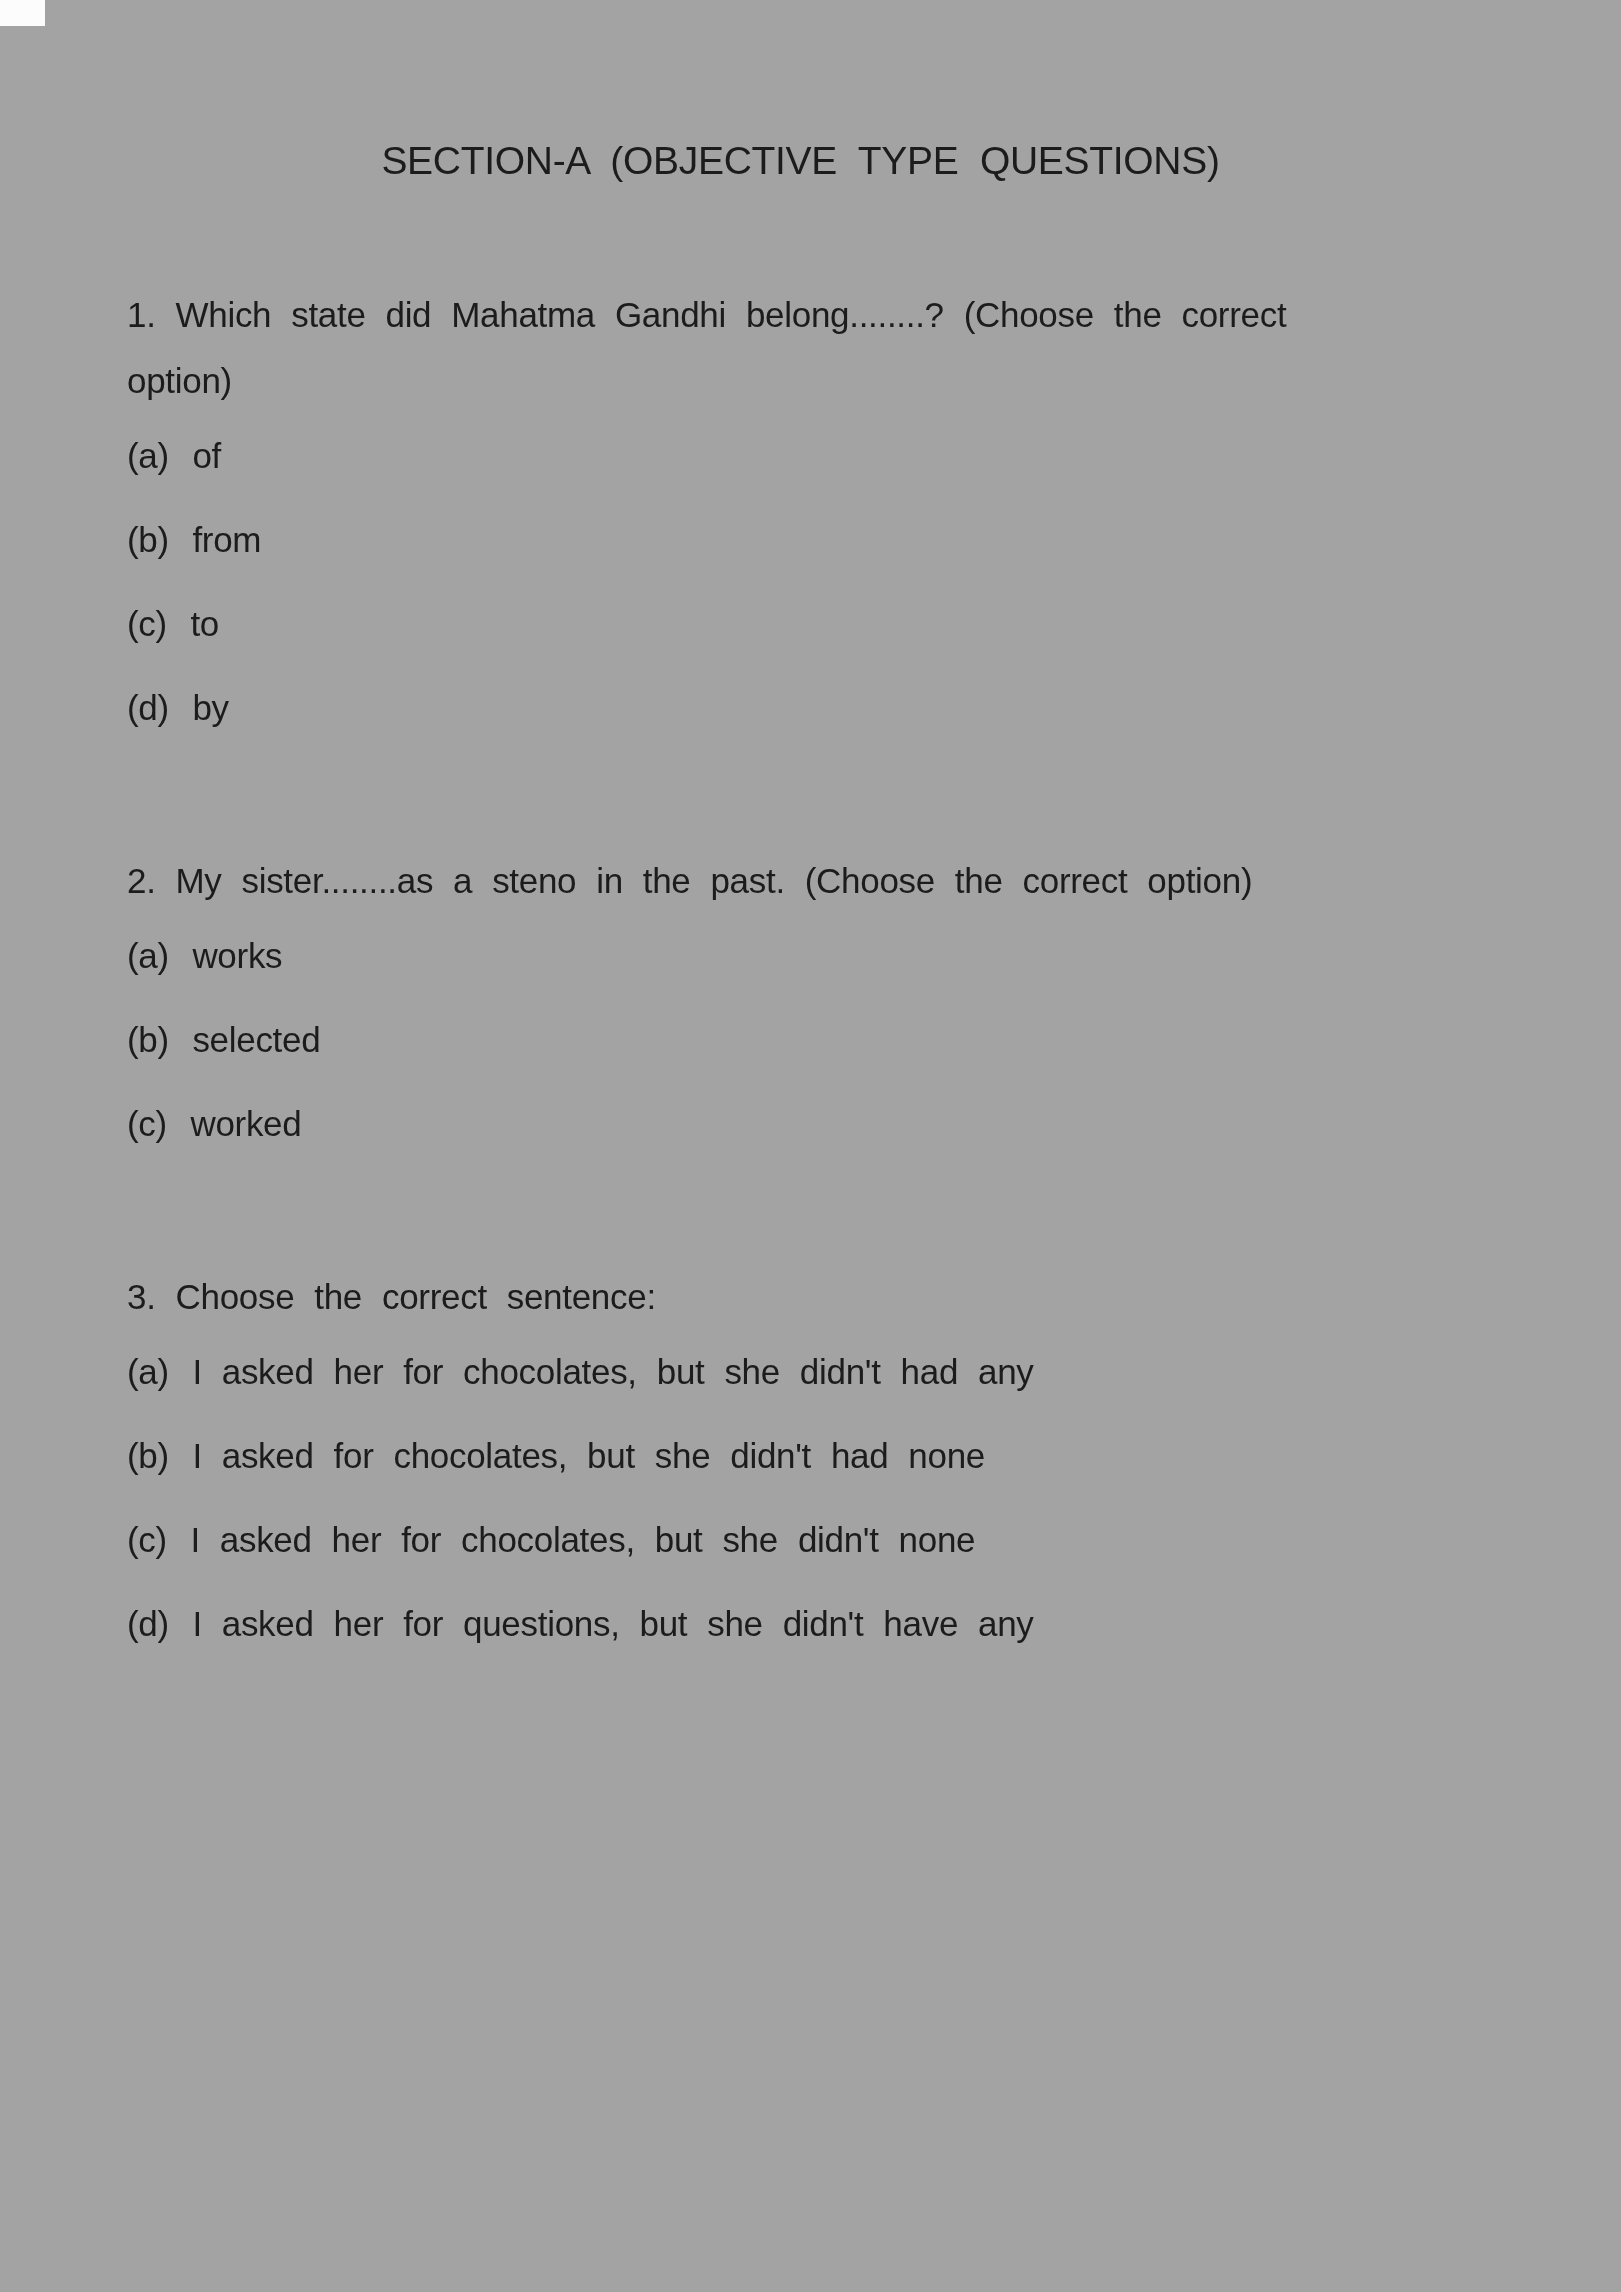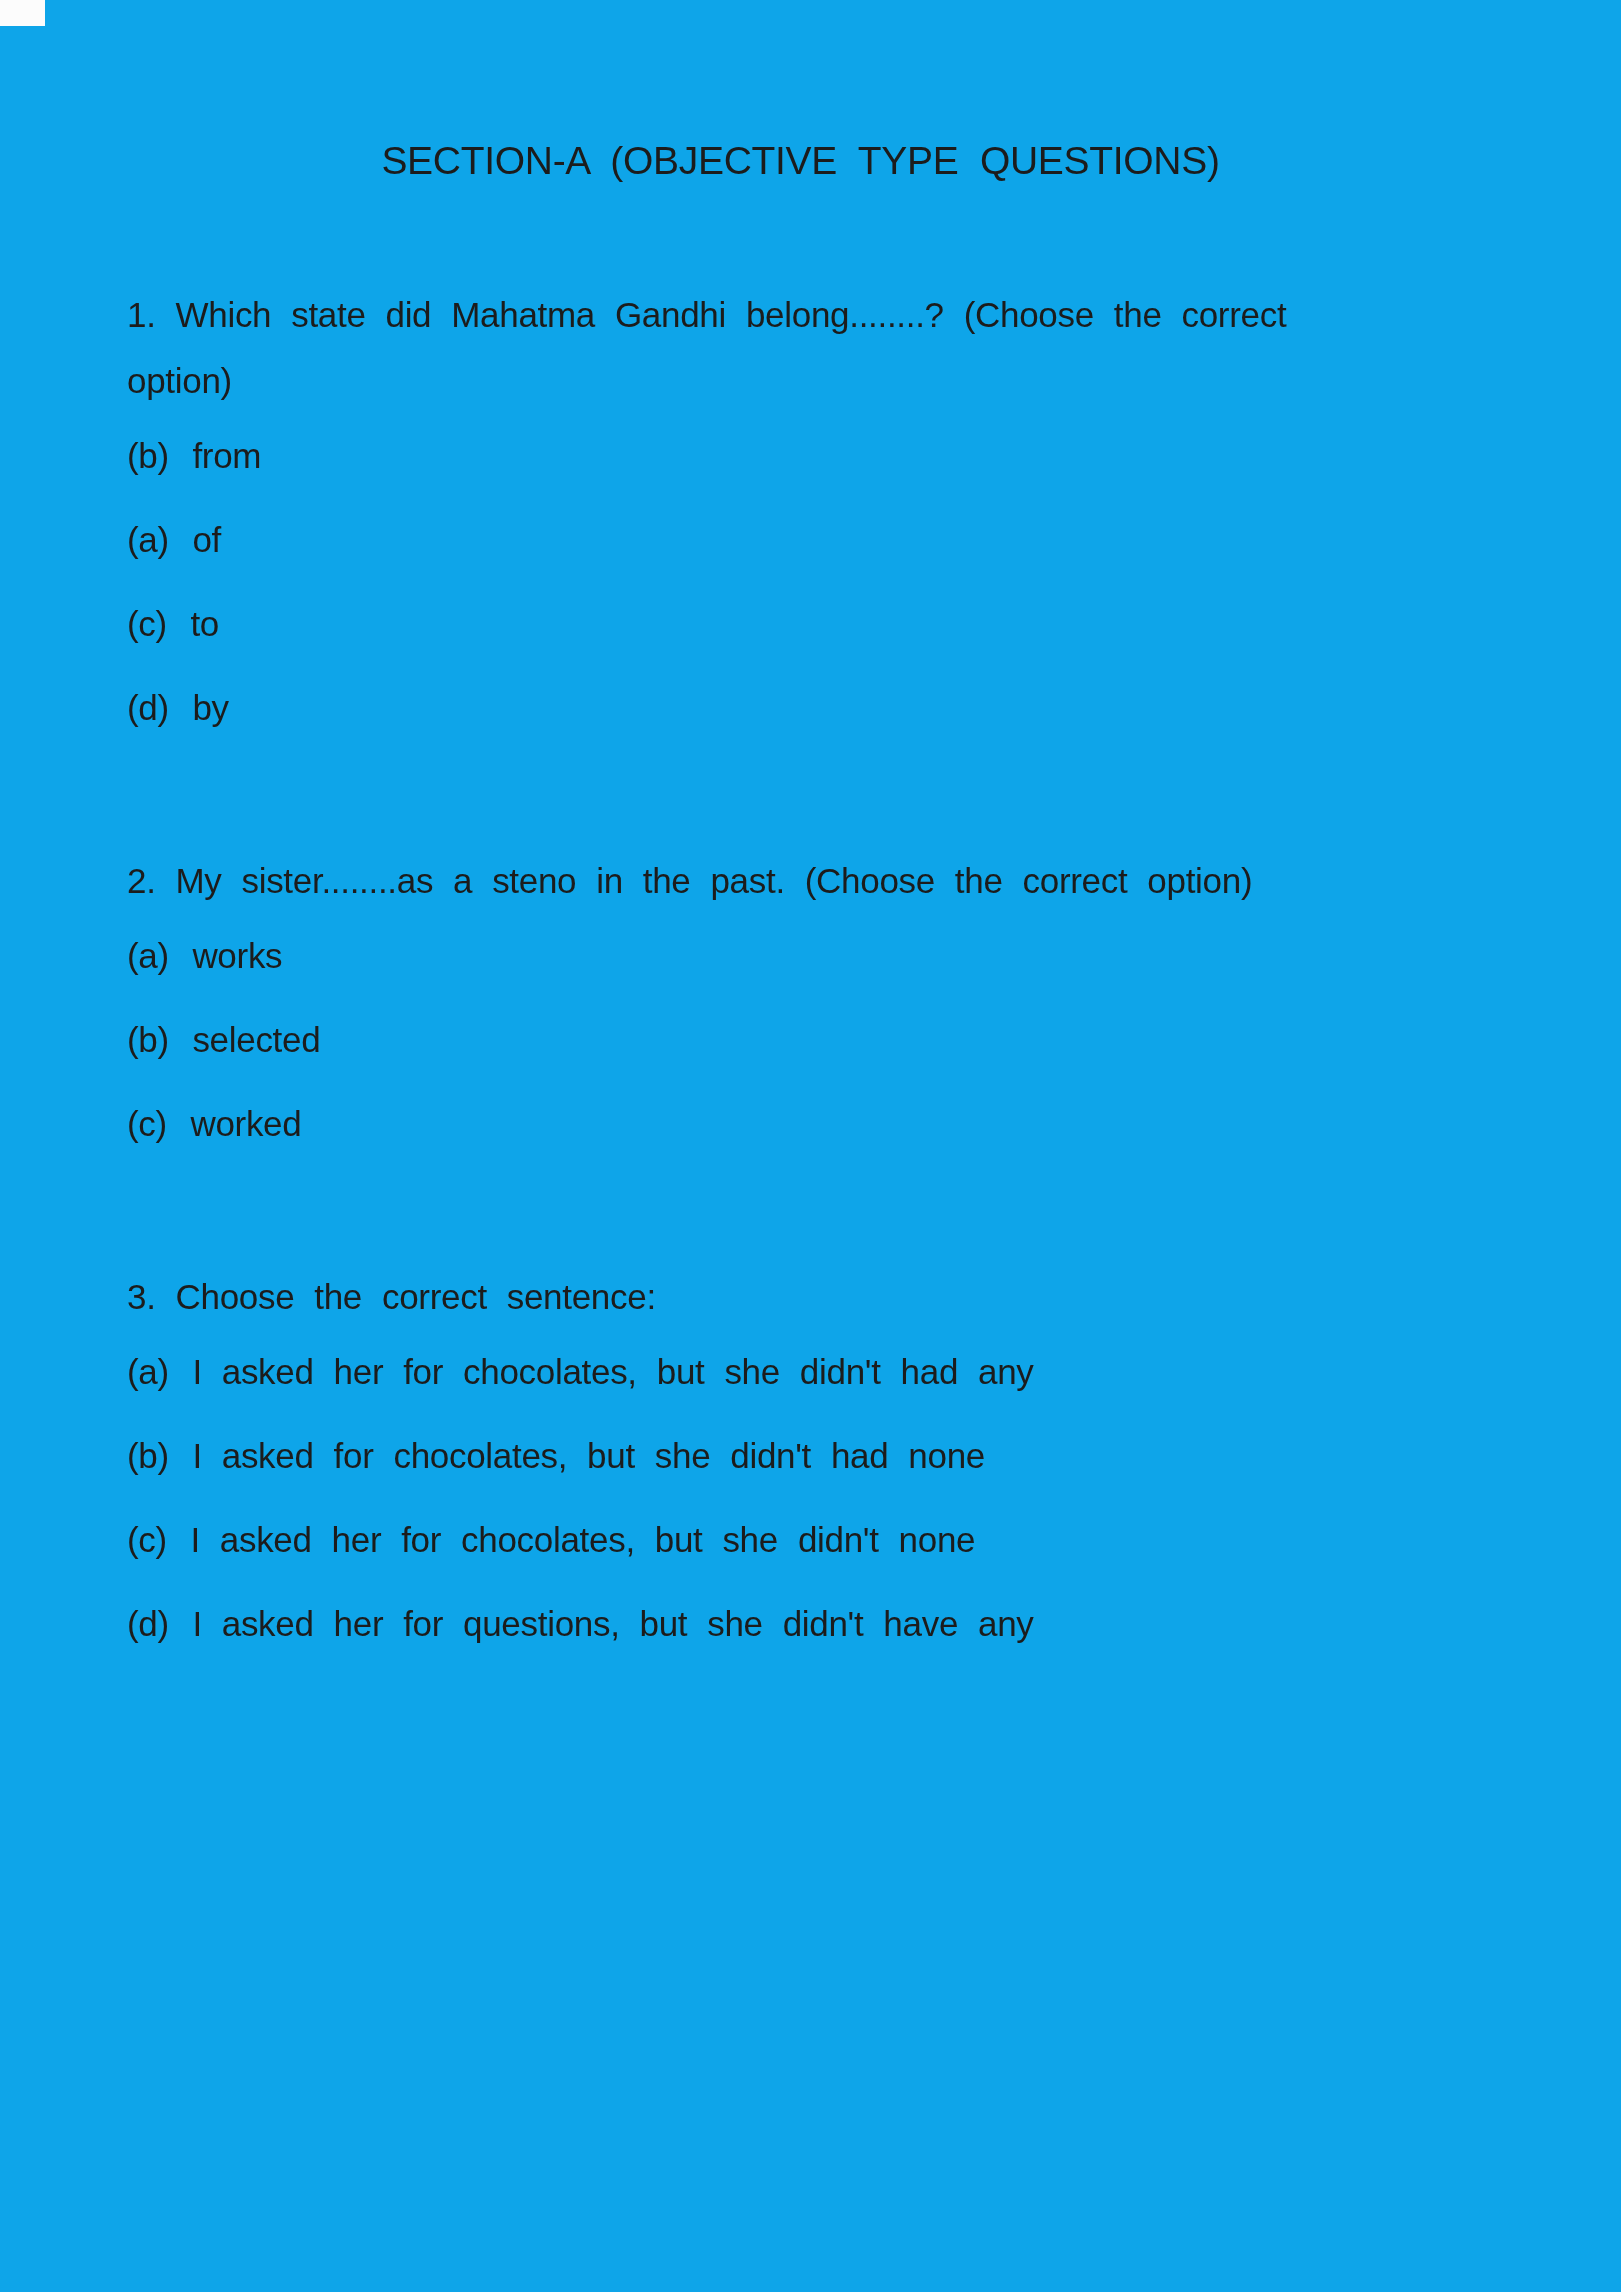--- a/index.html
+++ b/index.html
@@ -6,21 +6,21 @@
     margin: 0;
     padding: 0;
     background: #ffffff;
   }
   .page {
     position: relative;
     width: 1621px;
     height: 2293px;
     box-sizing: border-box;
     padding: 137px 147px 0 127px;
-    background: #0ea5e9;
+    background: #a3a3a3;
     color: #1c1c1c;
     font-family: "Liberation Sans", "DejaVu Sans", sans-serif;
     overflow: hidden;
   }
   .scan-mark {
     position: absolute;
     left: 0;
     top: 0;
     width: 45px;
     height: 25.5px;
@@ -64,24 +64,24 @@
 <div class="page">
   <div class="scan-mark"></div>
 
   <div class="title">SECTION-A (OBJECTIVE TYPE QUESTIONS)</div>
 
 
   <div class="question">
     <div class="q-line">1. Which state did Mahatma Gandhi belong........? (Choose the correct</div>
     <div class="q-line">option)</div>
     <div class="option">
-      <span class="opt-label">(b)</span><span class="opt-text">from</span>
+      <span class="opt-label">(a)</span><span class="opt-text">of</span>
     </div>
     <div class="option">
-      <span class="opt-label">(a)</span><span class="opt-text">of</span>
+      <span class="opt-label">(b)</span><span class="opt-text">from</span>
     </div>
     <div class="option">
       <span class="opt-label">(c)</span><span class="opt-text">to</span>
     </div>
     <div class="option">
       <span class="opt-label">(d)</span><span class="opt-text">by</span>
     </div>
   </div>
 
   <div class="question">

